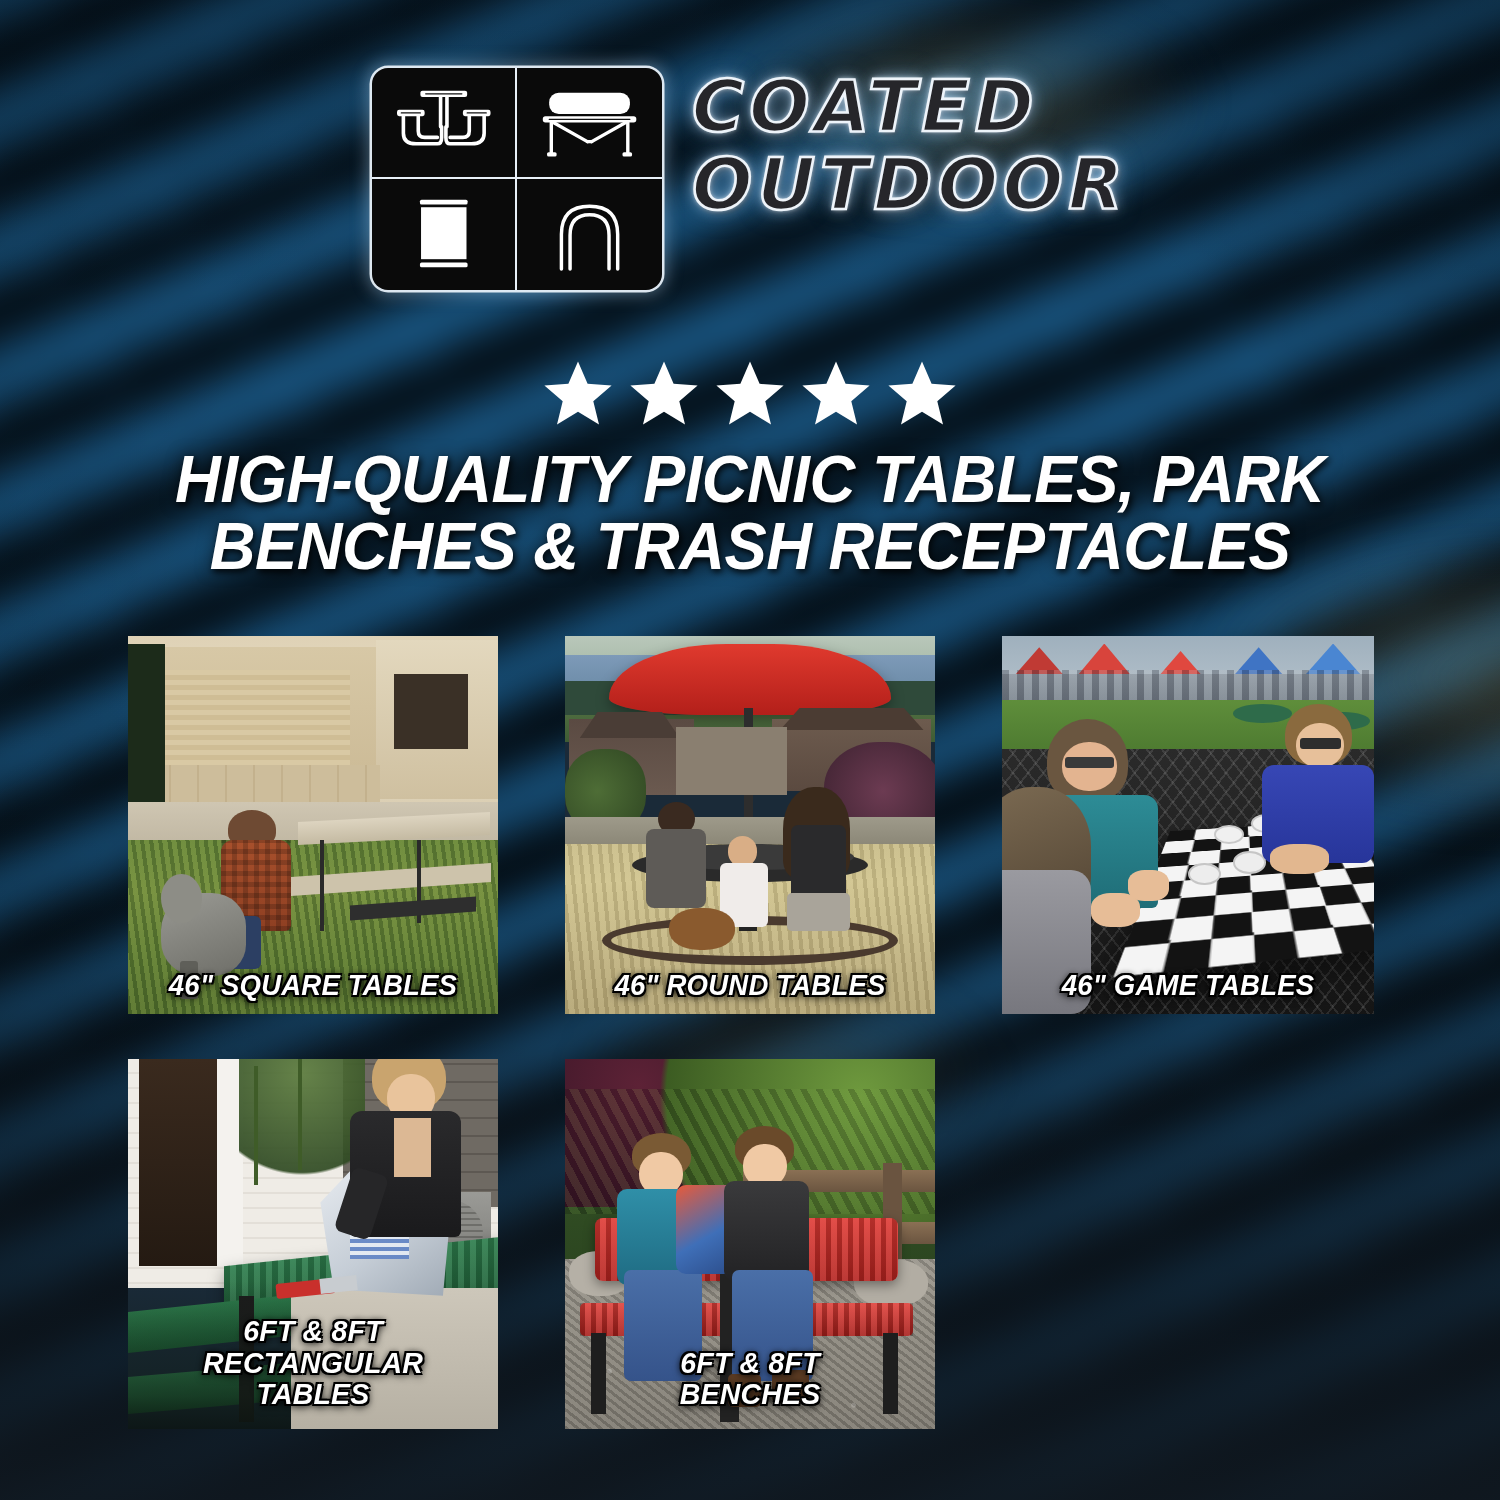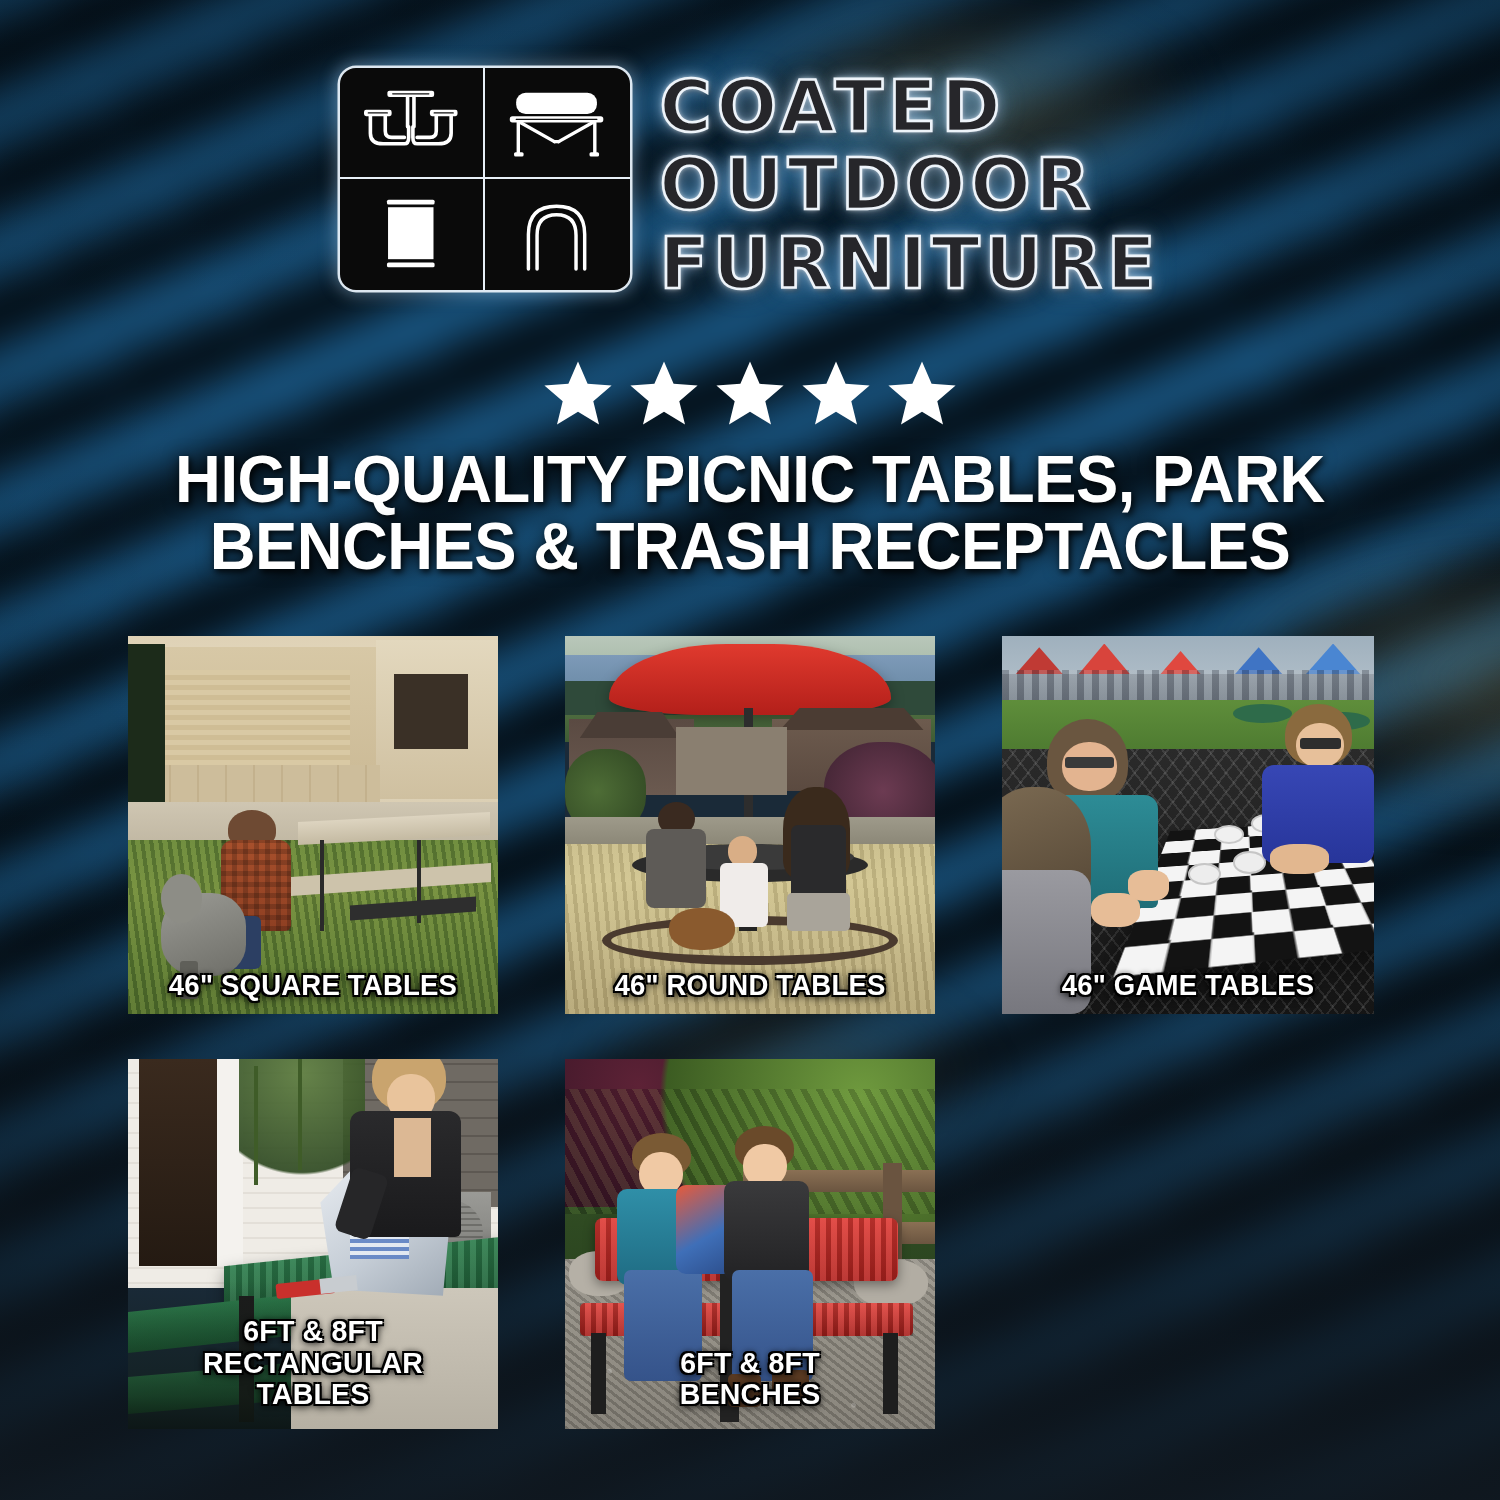--- a/index.html
+++ b/index.html
@@ -53,21 +53,21 @@
     filter:blur(26px);
   }
   
   #bg-vignette{
     position:absolute; inset:0;
     background:
       linear-gradient(to bottom, rgba(4,10,16,0.18) 0%, rgba(4,10,16,0.00) 22%, rgba(8,14,20,0.10) 60%, rgba(14,22,30,0.72) 88%, rgba(16,24,32,0.92) 100%),
       radial-gradient(ellipse 95% 80% at 50% 40%, rgba(0,0,0,0) 40%, rgba(0,0,0,0.45) 100%);
   }
 
-  #page{ position:relative; z-index:2; width:1500px; height:1500px; }
+  #page{ position:relative; z-index:2; width:1500px; height:1500px;font-style:italic; }
 
   
   .logo-row{
     position:absolute; left:0; top:68px; width:1500px;
     display:flex; justify-content:center; align-items:flex-start; gap:30px;
   }
   .logo-mark{
     width:290px; height:222px; border-radius:16px;
     background:#0a0a0a;
     box-shadow:0 0 0 2.5px rgba(236,244,252,0.92), 0 0 16px 5px rgba(170,205,235,0.40);
@@ -209,21 +209,20 @@
         <svg viewBox="0 0 100 80" fill="none" stroke="#ffffff" stroke-width="3.2" stroke-linecap="round" stroke-linejoin="round">
           <path d="M24 72 L24 40 Q24 14 50 14 Q76 14 76 40 L76 72"></path>
           <path d="M32 72 L32 41 Q32 22 50 22 Q68 22 68 41 L68 72"></path>
         </svg>
       </div>
     </div>
 
     <div class="logo-words">
       <div class="logo-line l1">COATED</div>
       <div class="logo-line l2">OUTDOOR</div>
-      <div class="logo-line l3">FURNITURE</div>
     </div>
   </div>
 
   <div class="stars">
     <svg class="star" viewBox="0 0 24 24">
         <polygon fill="#ffffff" points="12,1.2 15.2,8.6 23.2,9.2 17.1,14.4 19,22.2 12,17.9 5,22.2 6.9,14.4 0.8,9.2 8.8,8.6"></polygon>
       </svg>
     <svg class="star" viewBox="0 0 24 24">
         <polygon fill="#ffffff" points="12,1.2 15.2,8.6 23.2,9.2 17.1,14.4 19,22.2 12,17.9 5,22.2 6.9,14.4 0.8,9.2 8.8,8.6"></polygon>
       </svg>

